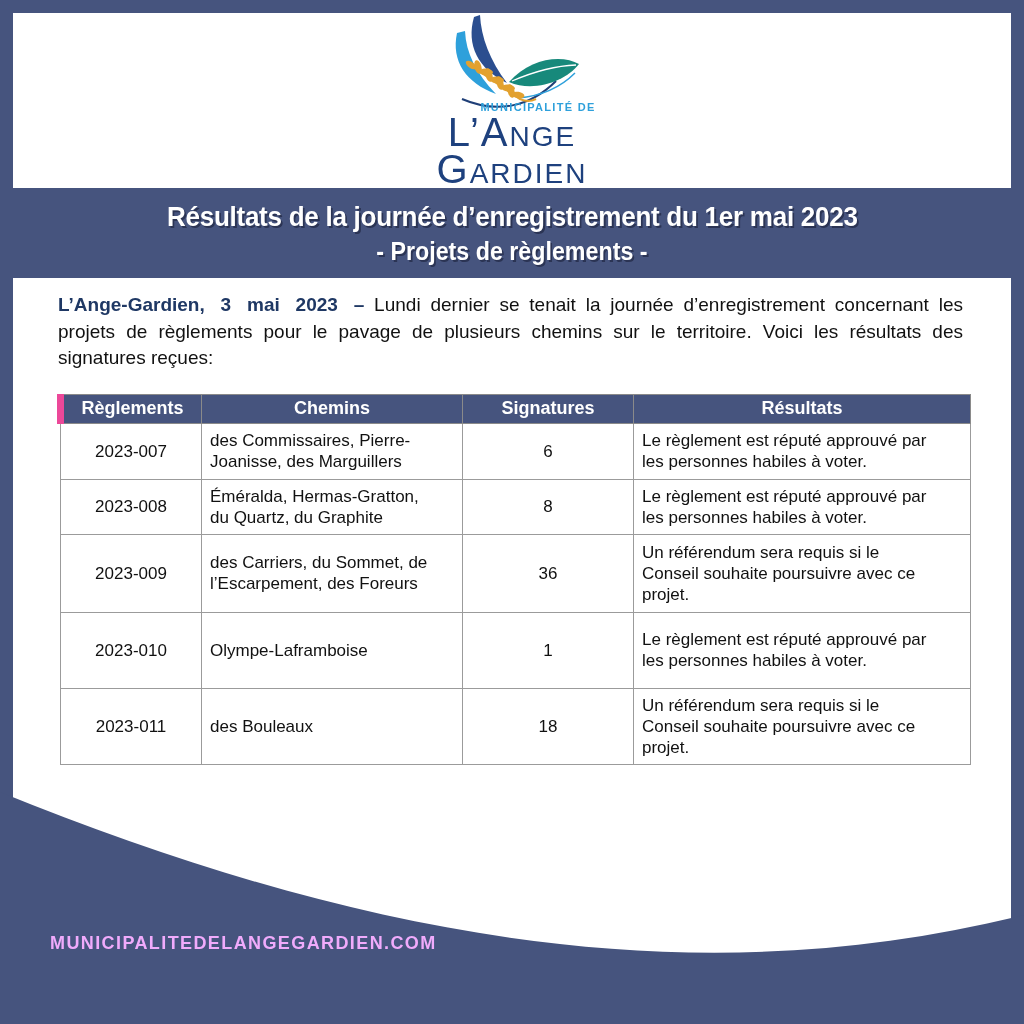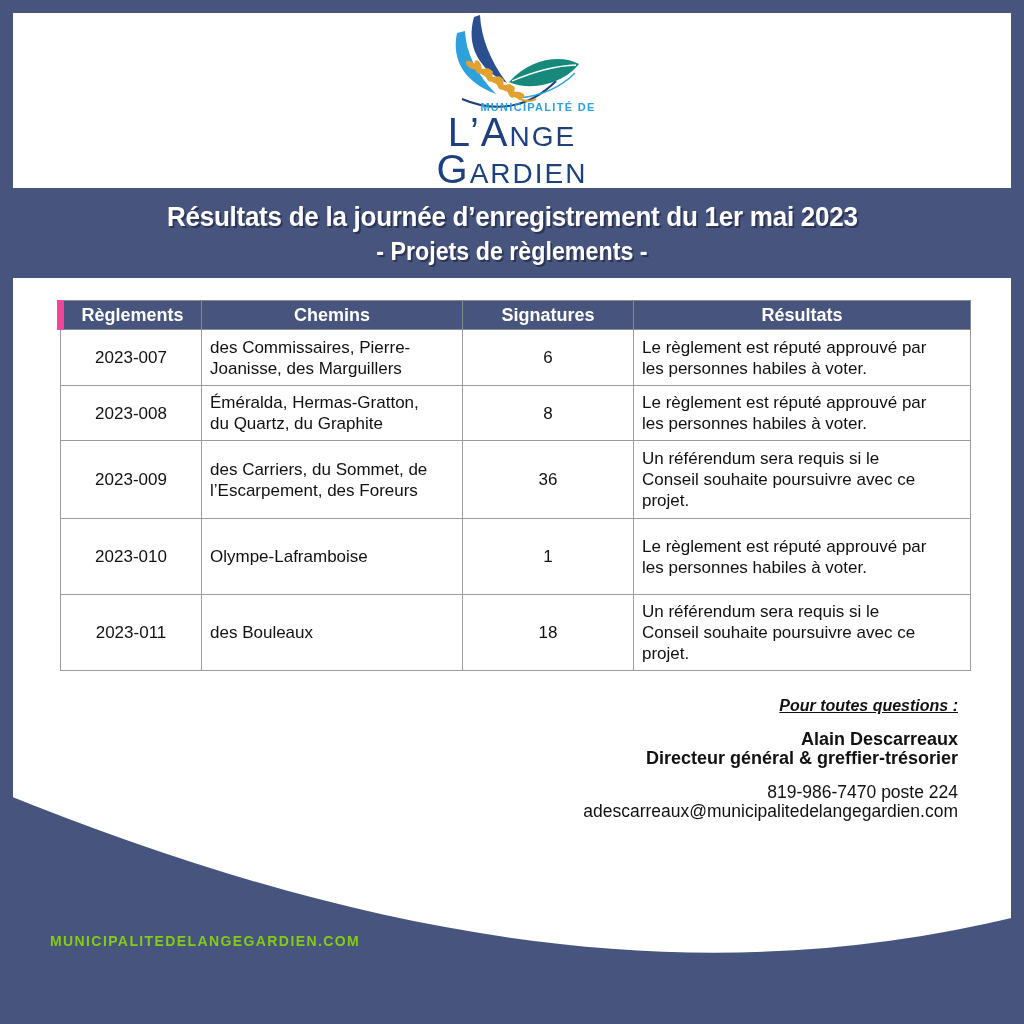--- a/index.html
+++ b/index.html
@@ -165,22 +165,22 @@
     left: 0; top: 780px;
     width: 1024px; height: 244px;
     z-index: 4;
     pointer-events: none;
     display: block;
   }
   .site-url {
     position: absolute;
     left: 50px; top: 933px;
     z-index: 5;
-    color: #84cc16;
-    font-size: 14px;
+    color: #f0abfc;
+    font-size: 18px;
     font-weight: bold;
     letter-spacing: 1.4px;
   }
 </style>
 </head>
 <body>
 
 <div class="page">
 
   <div class="header-panel">
@@ -217,20 +217,21 @@
     </div>
   </div>
 
   <div class="banner">
     <div class="banner-title">Résultats de la journée d’enregistrement du 1er mai 2023</div>
     <div class="banner-subtitle">- Projets de règlements -</div>
   </div>
 
   <div class="content-panel">
 
+    <p class="intro"><strong class="intro-lead">L’Ange-Gardien, 3 mai 2023 –</strong><span> Lundi dernier se tenait la journée d’enregistrement concernant les projets de règlements pour le pavage de plusieurs chemins sur le territoire. Voici les résultats des signatures reçues:</span></p>
 
     <table class="results-table">
       <colgroup>
           <col class="c1">
           <col class="c2">
           <col class="c3">
           <col class="c4">
         </colgroup>
       <thead>
         <tr>
@@ -277,27 +278,20 @@
           <td class="center">2023-011</td>
           <td class="left pre">des Bouleaux</td>
           <td class="center">18</td>
           <td class="left pre">Un référendum sera requis si le
 Conseil souhaite poursuivre avec ce
 projet.</td>
         </tr>
       </tbody>
     </table>
 
-    <div class="contact">
-      <div class="contact-heading">Pour toutes questions :</div>
-      <div class="contact-name">Alain Descarreaux</div>
-      <div class="contact-title">Directeur général &amp; greffier-trésorier</div>
-      <div class="contact-phone">819-986-7470 poste 224</div>
-      <div class="contact-email">adescarreaux@municipalitedelangegardien.com</div>
-    </div>
 
   </div>
 
   <svg class="bottom-curve" width="1024" height="244" viewBox="0 0 1024 244" preserveAspectRatio="none">
     <path d="M0,12 C360,158 690,218 1024,135 L1024,244 L0,244 Z" fill="#46547E"></path>
   </svg>
 
   <div class="site-url">MUNICIPALITEDELANGEGARDIEN.COM</div>
 
 </div>

